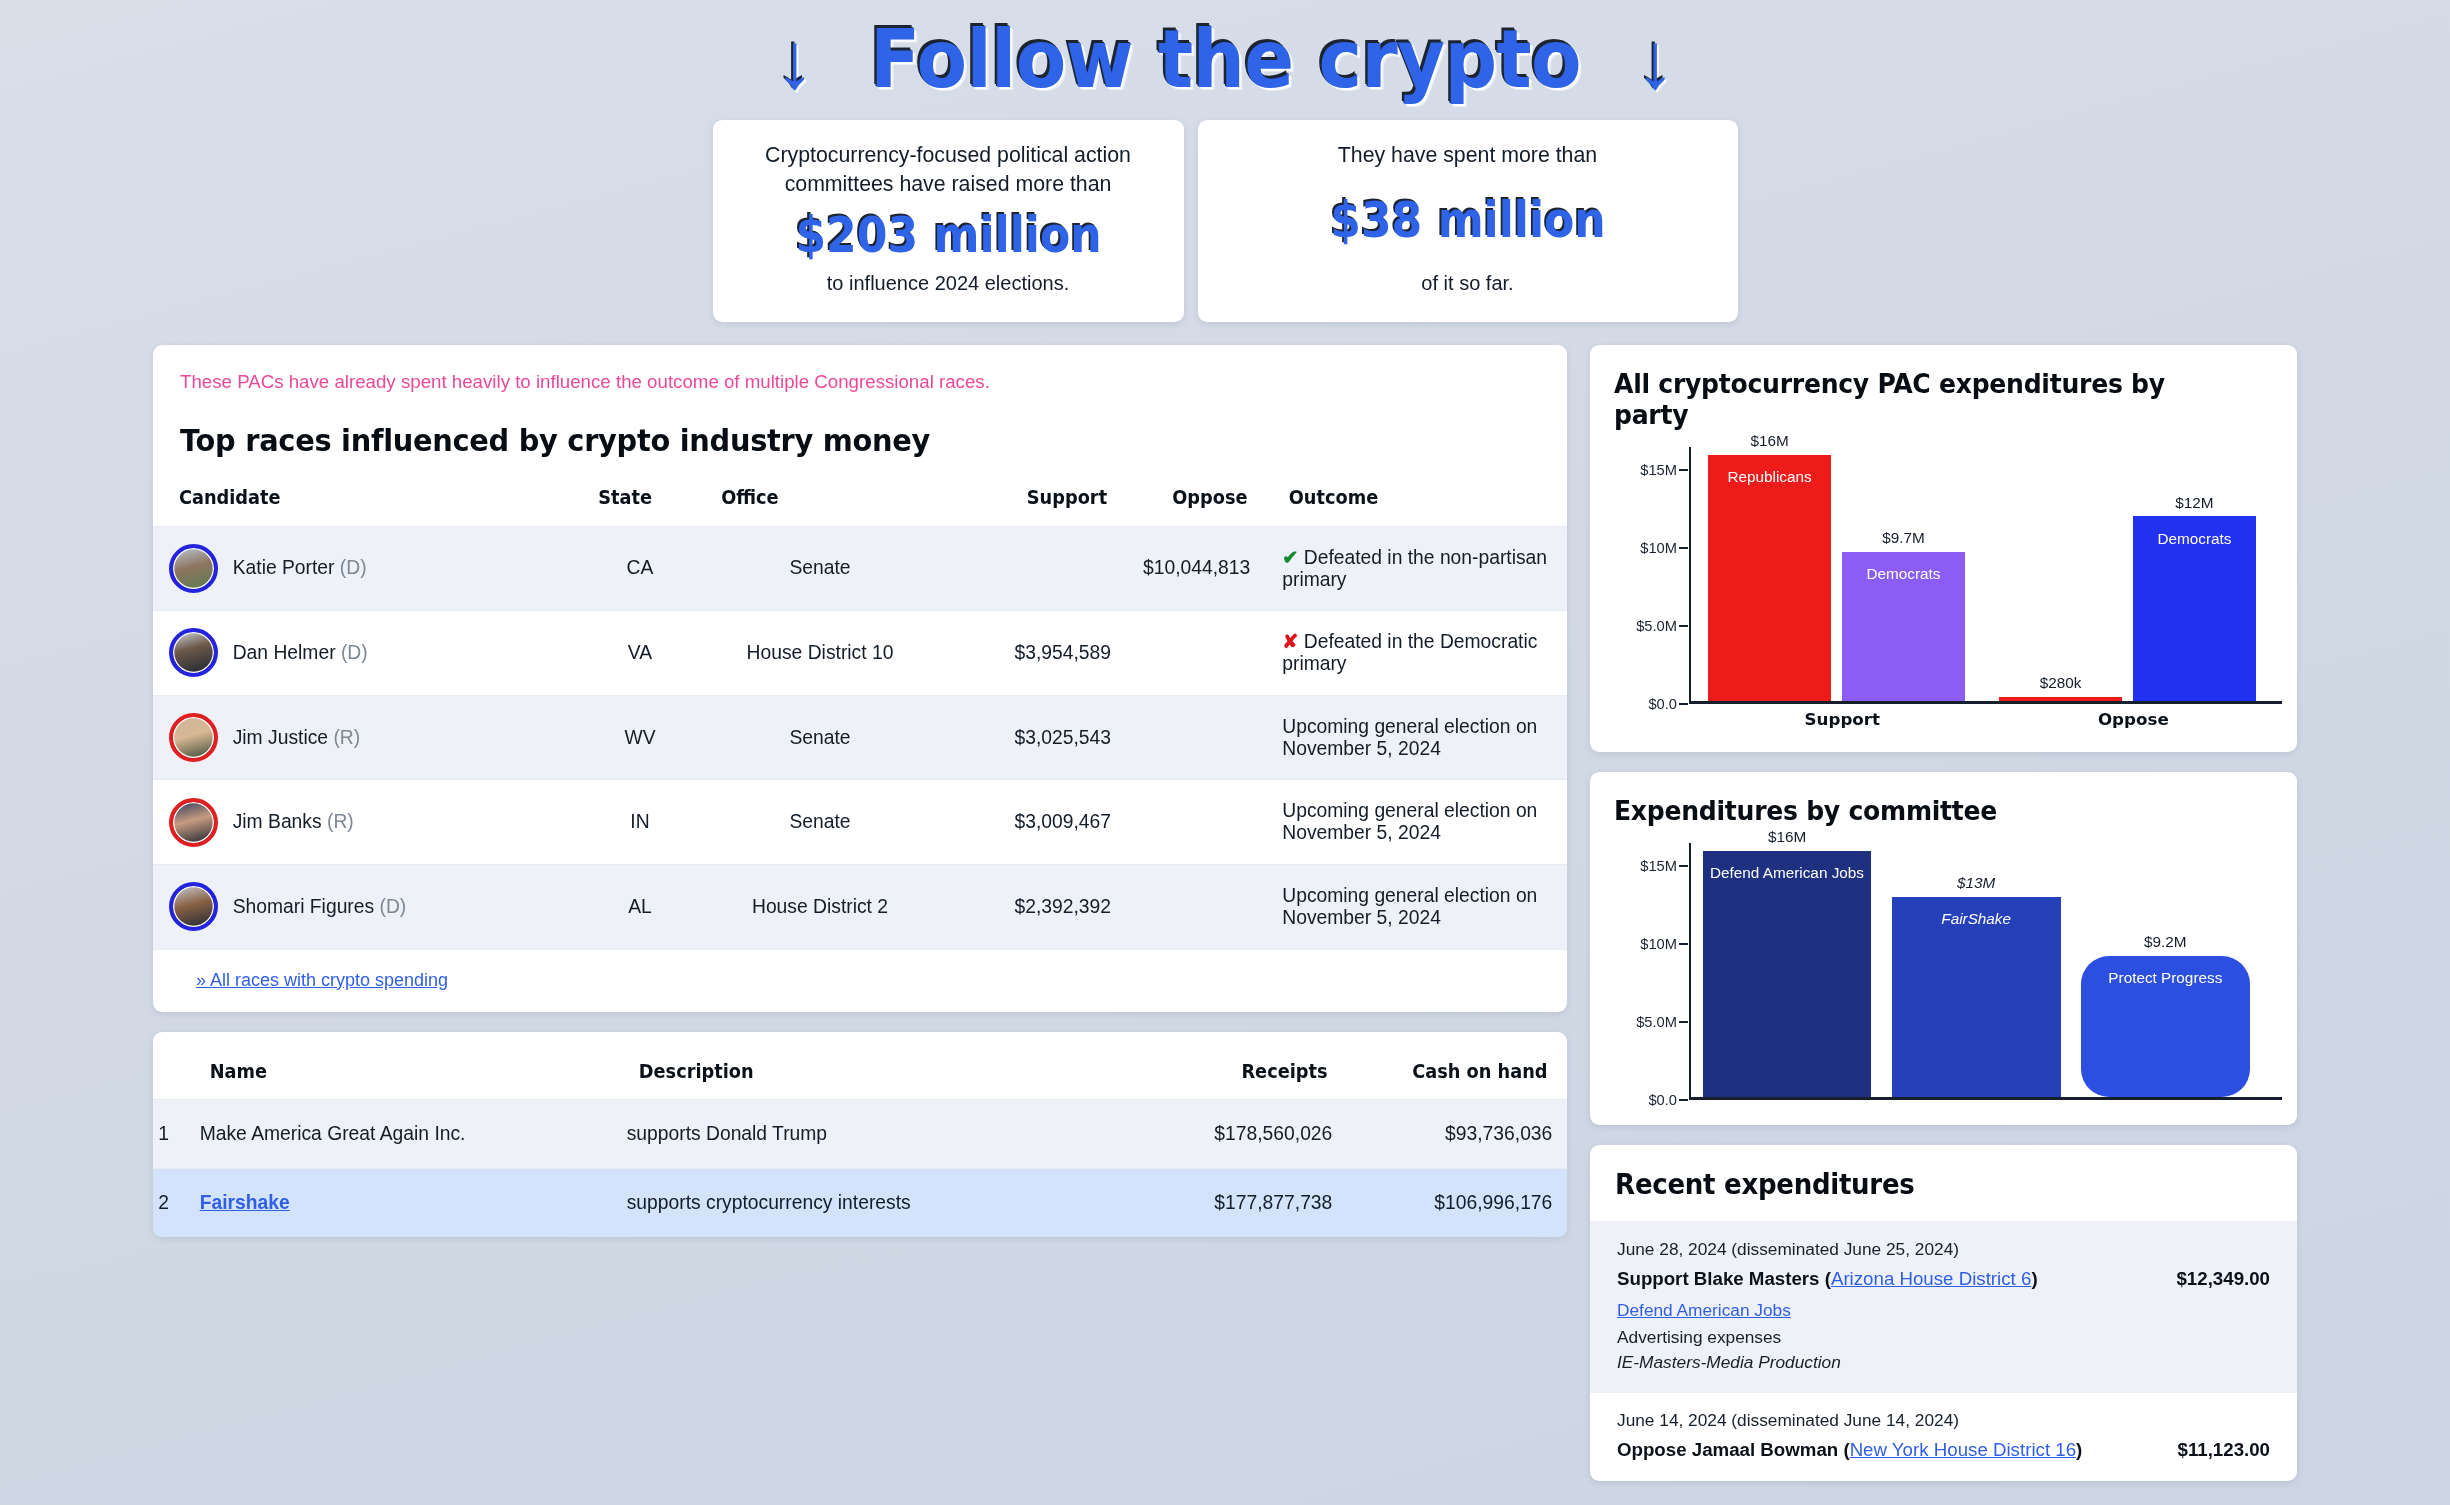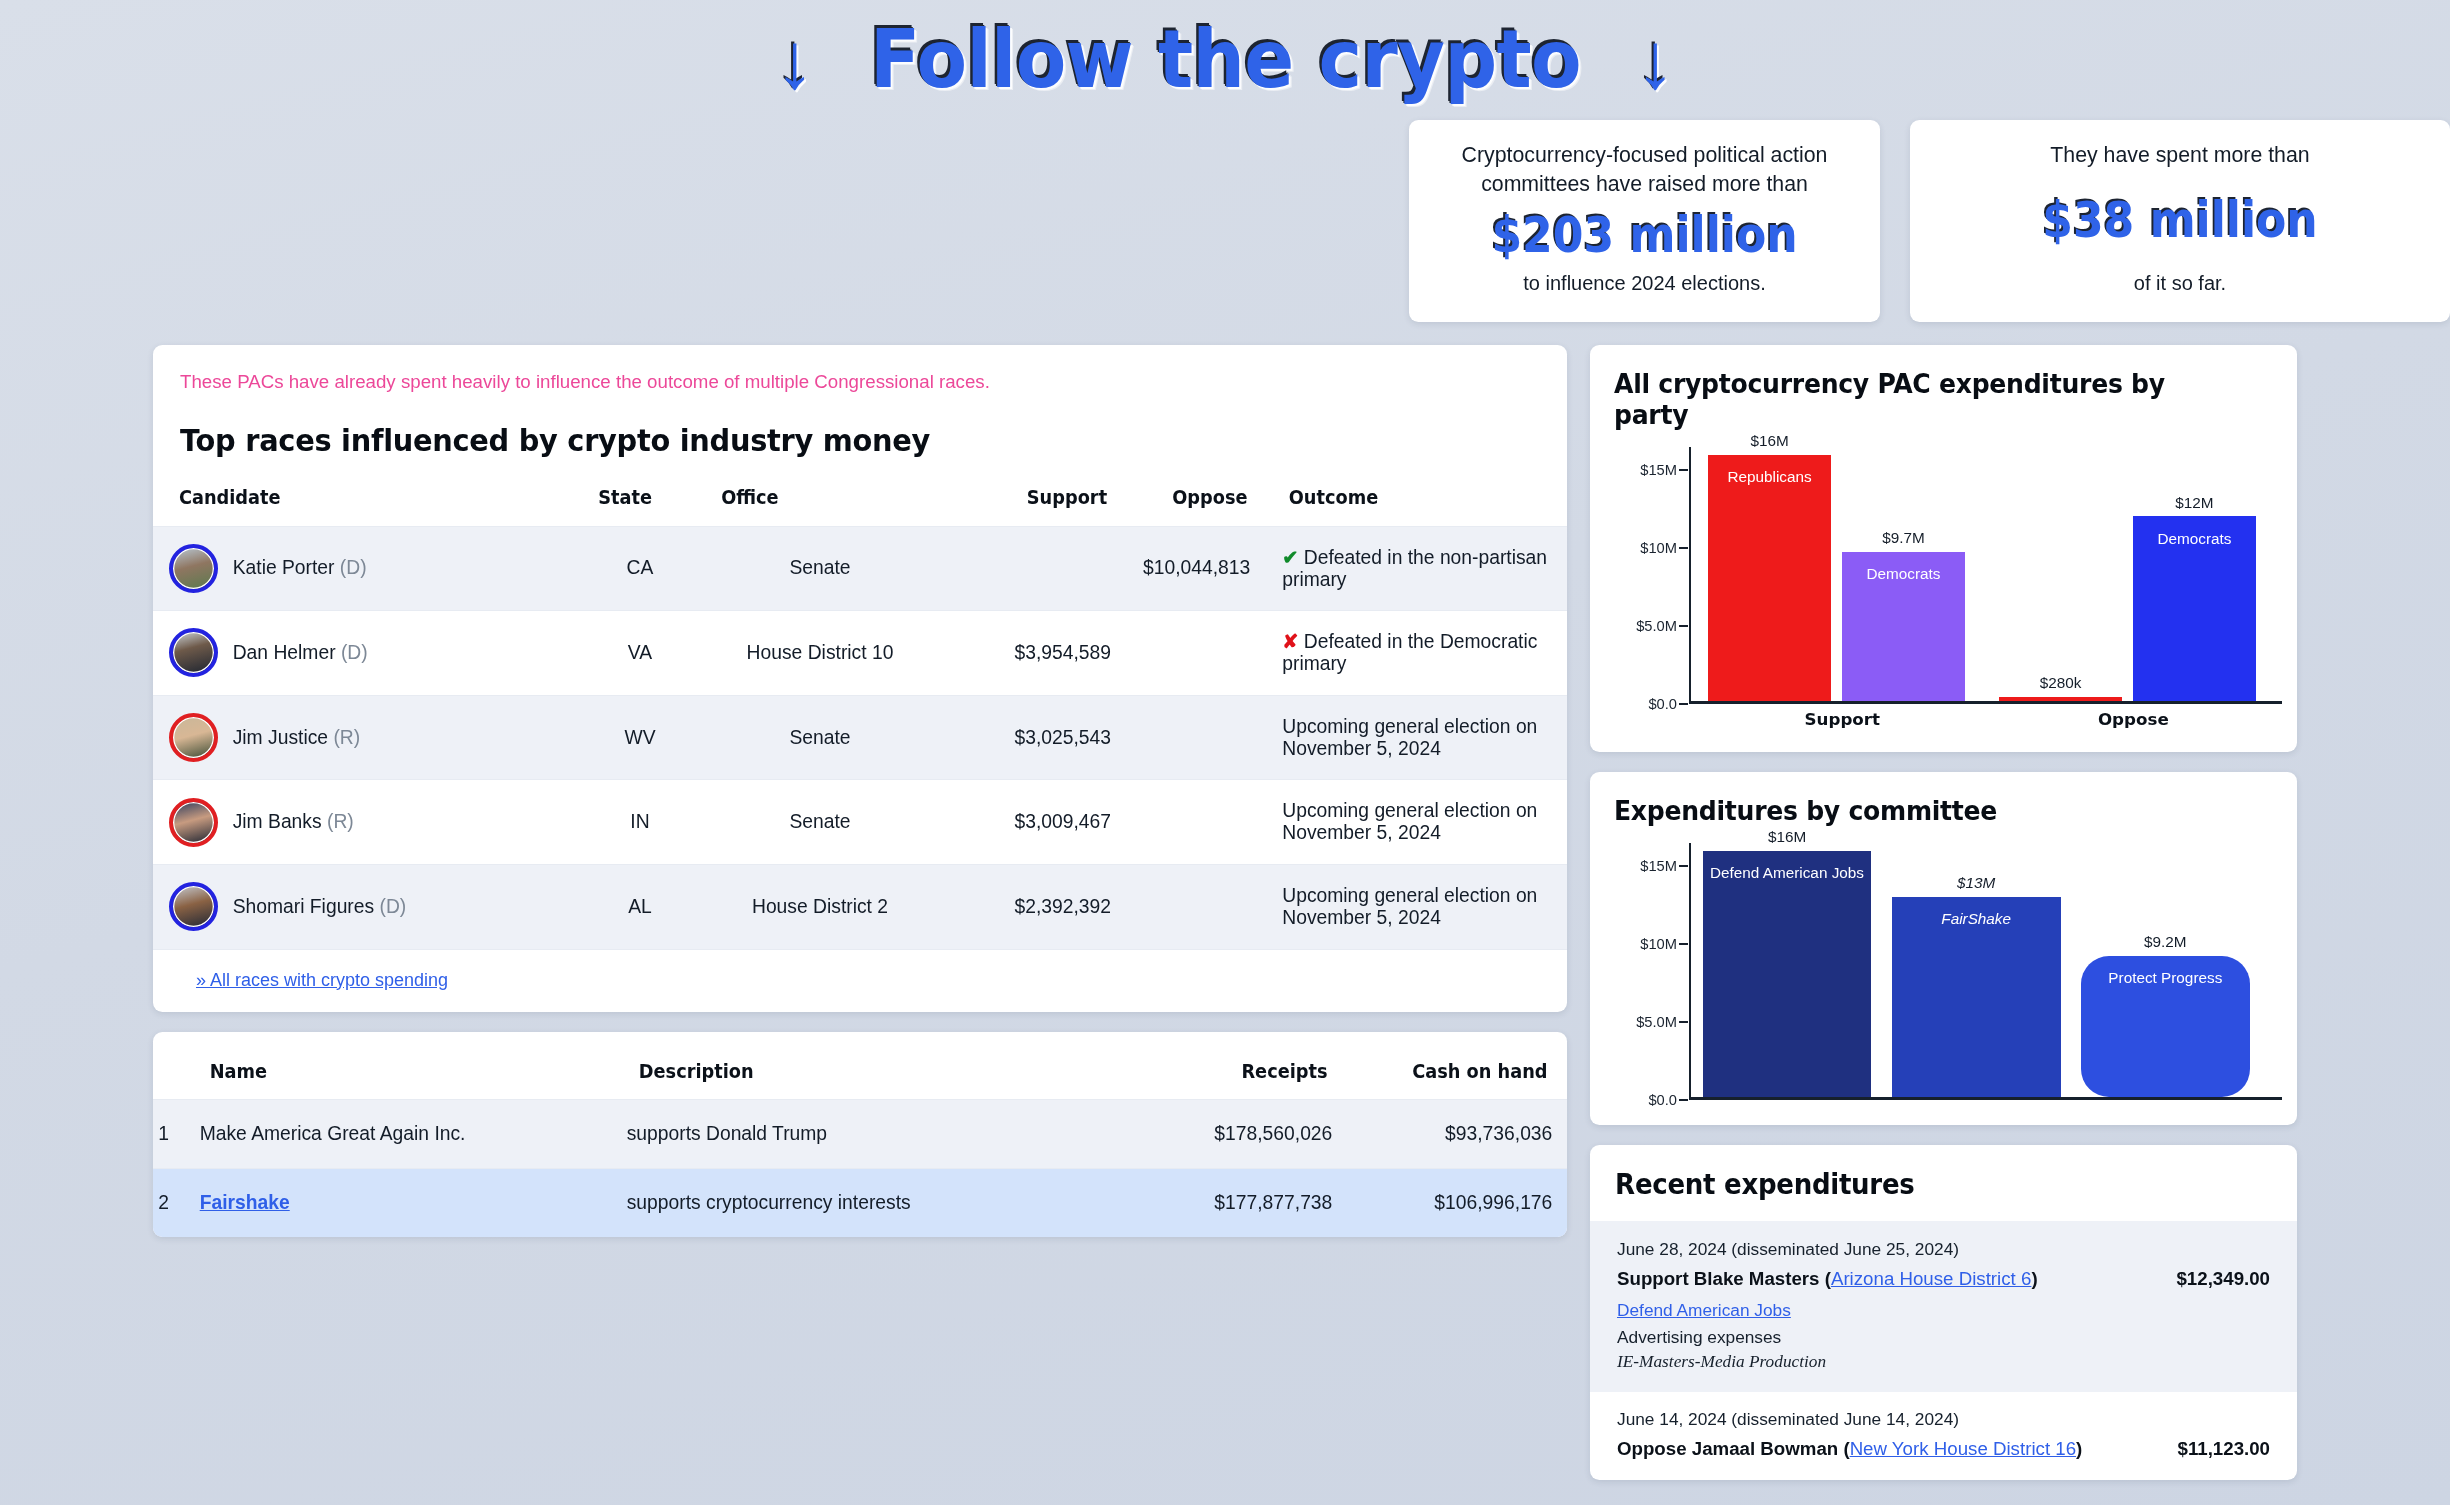--- a/index.html
+++ b/index.html
@@ -27,21 +27,21 @@
     transform: scaleX(0.92);
     text-shadow:
       -2.7px -2.7px 0 #1d2431,
       -1.3px -1.3px 0 #1d2431,
        2px  2px 0 rgba(255,255,255,.85),
        3.3px  3.3px 0 rgba(255,255,255,.5);
   }
 
   
   .stats {
-    display: flex; justify-content: flex-end; gap: 30px;
+    display: flex; justify-content: center; gap: 14px;
     margin-top: 13.3px;
   }
   .stat-card {
     background: #fff; border-radius: 9.3px;
     box-shadow: 0 2px 6.7px rgba(40,55,85,.12);
     width: 471px; padding: 21.3px 27px 27px;
     display: flex; flex-direction: column; justify-content: space-between;
     min-height: 197px; text-align: center;
   }
   .stat-card.narrow { width: 540px; }
@@ -178,21 +178,21 @@
   .rec-item.alt { background: #eef1f7; }
   .rec-date { font-size: 17.3px; color: #16202c; margin-bottom: 8px; }
   .rec-line {
     display: flex; justify-content: space-between; align-items: baseline; gap: 13.3px;
   }
   .rec-title { font-size: 18.7px; font-weight: 700; color: #0b1119; }
   .rec-amt { font-size: 18.7px; font-weight: 700; color: #0b1119; white-space: nowrap; }
   .lnk { color: #2f5fe8; text-decoration: underline; font-weight: 400; }
   .rec-cmte { display: block; font-size: 17.3px; color: #2f5fe8; text-decoration: underline; margin-top: 10.7px; }
   .rec-exp { font-size: 17.3px; color: #16202c; margin-top: 5.3px; }
-  .rec-note { font-size: 17.3px; color: #16202c; font-style: italic; margin-top: 4px; font-family: Liberation Serif, serif; }
+  .rec-note { font-size: 17.3px; color: #16202c; font-style: italic; margin-top: 4px; }
 </style>
 </head>
 <body>
 
 <div class="hero">
   <div class="hero-row">
     <span class="hero-arrow">↓</span>
     <span class="hero-title">Follow the crypto</span>
     <span class="hero-arrow">↓</span>
   </div>

